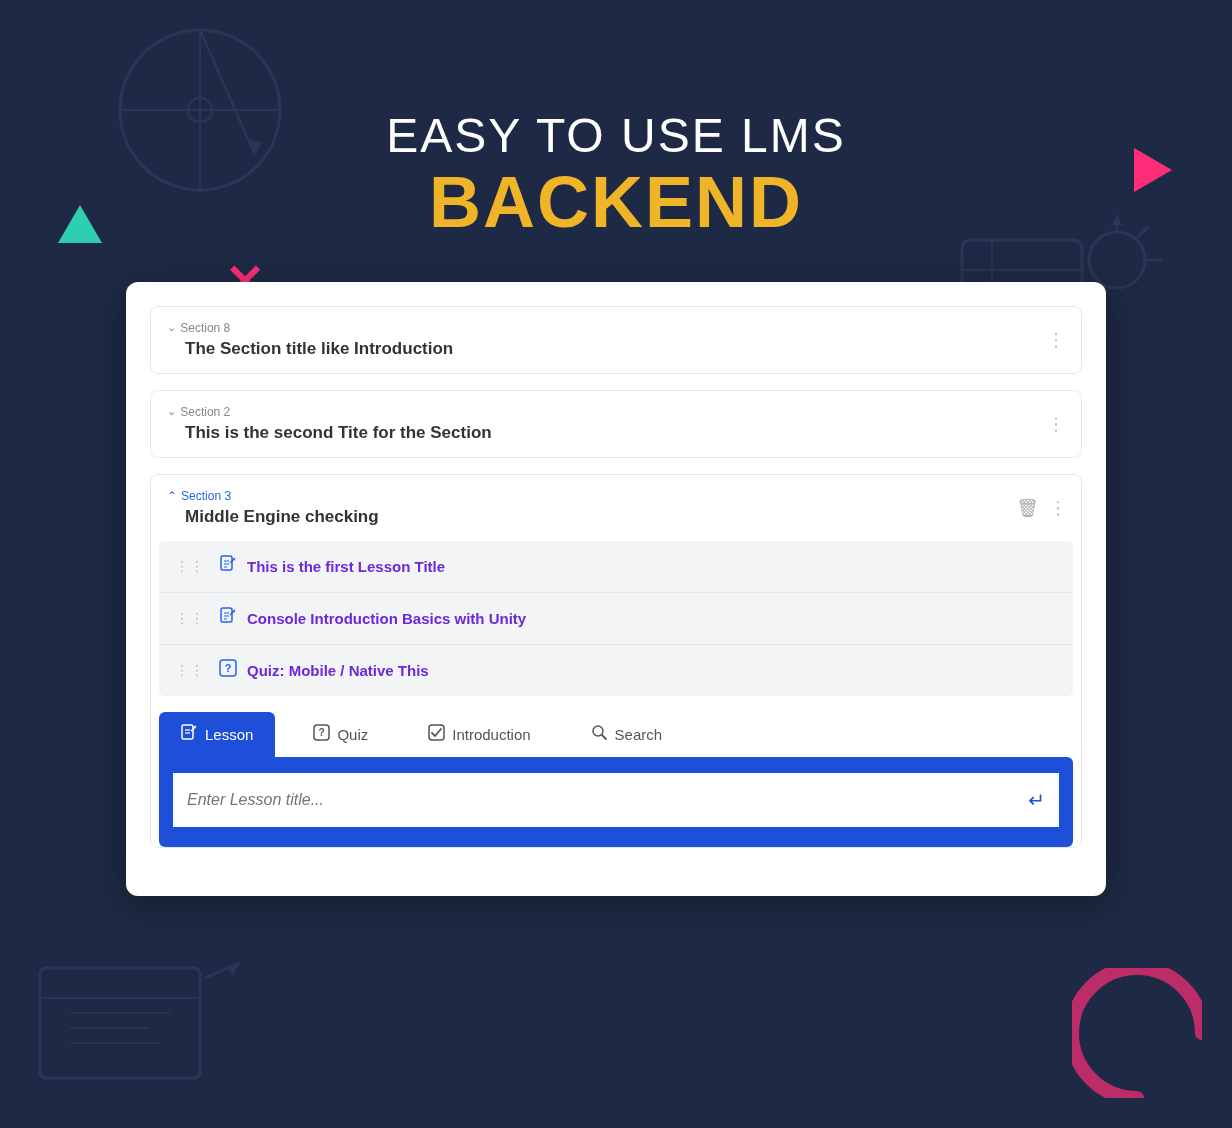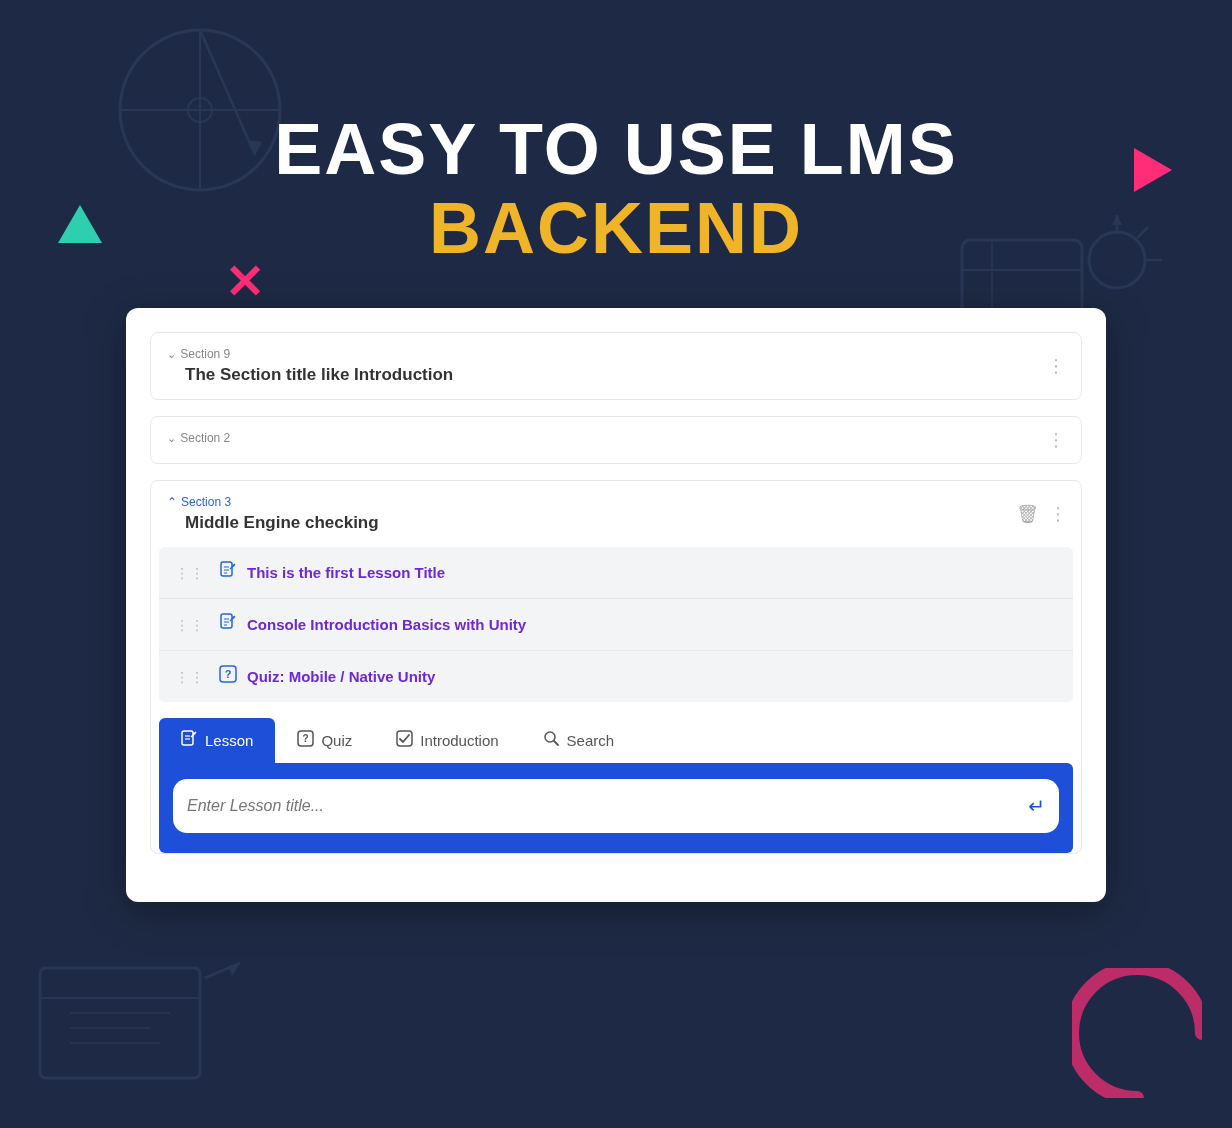--- a/index.html
+++ b/index.html
@@ -47,22 +47,22 @@
     }
 
     
     .hero {
       text-align: center;
       padding-top: 110px;
       margin-bottom: 40px;
     }
 
     .hero-line1 {
-      font-size: 72px;
-      font-weight: 700;
+      font-size: 48px;
+      font-weight: 400;
       color: #ffffff;
       text-transform: uppercase;
       letter-spacing: 2px;
       line-height: 1.1;
     }
 
     .hero-line2 {
       font-size: 72px;
       font-weight: 900;
       color: #f0b429;
@@ -206,21 +206,21 @@
 
     .lesson-item-text {
       font-size: 15px;
       color: #6d28d9;
       font-weight: bold;
     }
 
     
     .tab-bar {
       display: flex;
-      gap: 0;
+      gap: 16px;
       border-bottom: none;
       margin: 16px 8px 0;
     }
 
     .tab {
       display: flex;
       align-items: center;
       gap: 7px;
       padding: 12px 22px;
       font-size: 15px;
@@ -245,21 +245,21 @@
     
     .input-area {
       background: #1e4fd8;
       padding: 16px 14px 20px;
       border-radius: 0 6px 6px 6px;
       margin: 0 8px;
     }
 
     .lesson-input-wrapper {
       background: #fff;
-      border-radius: 14px;
+      border-radius: 0;
       display: flex;
       align-items: center;
       padding: 0 14px;
     }
 
     .lesson-input {
       flex: 1;
       border: none;
       outline: none;
       font-size: 16px;
@@ -326,31 +326,32 @@
 <div class="hero">
   <div class="hero-line1">EASY TO USE LMS</div>
   <div class="hero-line2">BACKEND</div>
 </div>
 
 <div class="main-card">
 
   <div class="section-row">
     <div class="section-label">
       <span class="chevron">⌄</span>
-      <span>Section 9</span>
+      <span>Section 8</span>
     </div>
     <div class="section-title">The Section title like Introduction</div>
     <div class="section-dots">⋮</div>
   </div>
 
   <div class="section-row">
     <div class="section-label">
       <span class="chevron">⌄</span>
       <span>Section 2</span>
     </div>
+    <div class="section-title">This is the second Tite for the Section</div>
     <div class="section-dots">⋮</div>
   </div>
 
   <div class="section-expanded">
     <div class="section-expanded-header">
       <div class="section-label-blue">
         <span>⌃</span>
         <span>Section 3</span>
       </div>
       <div class="section-title">Middle Engine checking</div>
@@ -393,21 +394,21 @@
       </div>
 
       <div class="lesson-item">
         <span class="drag-dots">⋮⋮</span>
         <span class="quiz-icon">
           <svg width="18" height="18" viewBox="0 0 18 18" fill="none">
             <rect x="1" y="1" width="16" height="16" rx="3" stroke="#2563eb" stroke-width="1.5" fill="none"></rect>
             <text x="9" y="13" font-size="11" text-anchor="middle" fill="#2563eb" font-weight="bold">?</text>
           </svg>
         </span>
-        <span class="lesson-item-text">Quiz: Mobile / Native Unity</span>
+        <span class="lesson-item-text">Quiz: Mobile / Native This</span>
       </div>
 
     </div>
 
     <div class="tab-bar">
       <button class="tab active">
         <span class="tab-icon">
           <svg width="17" height="17" viewBox="0 0 17 17" fill="none">
             <rect x="1" y="1" width="11" height="14" rx="2" stroke="white" stroke-width="1.5" fill="none"></rect>
             <line x1="4" y1="6" x2="9" y2="6" stroke="white" stroke-width="1.2"></line>

